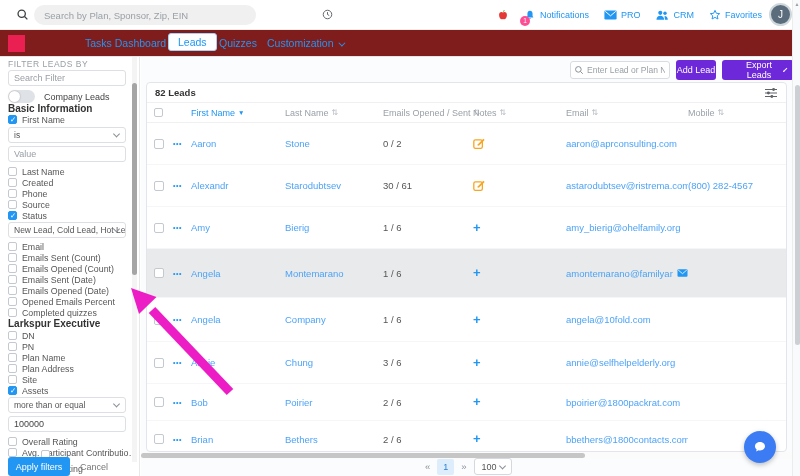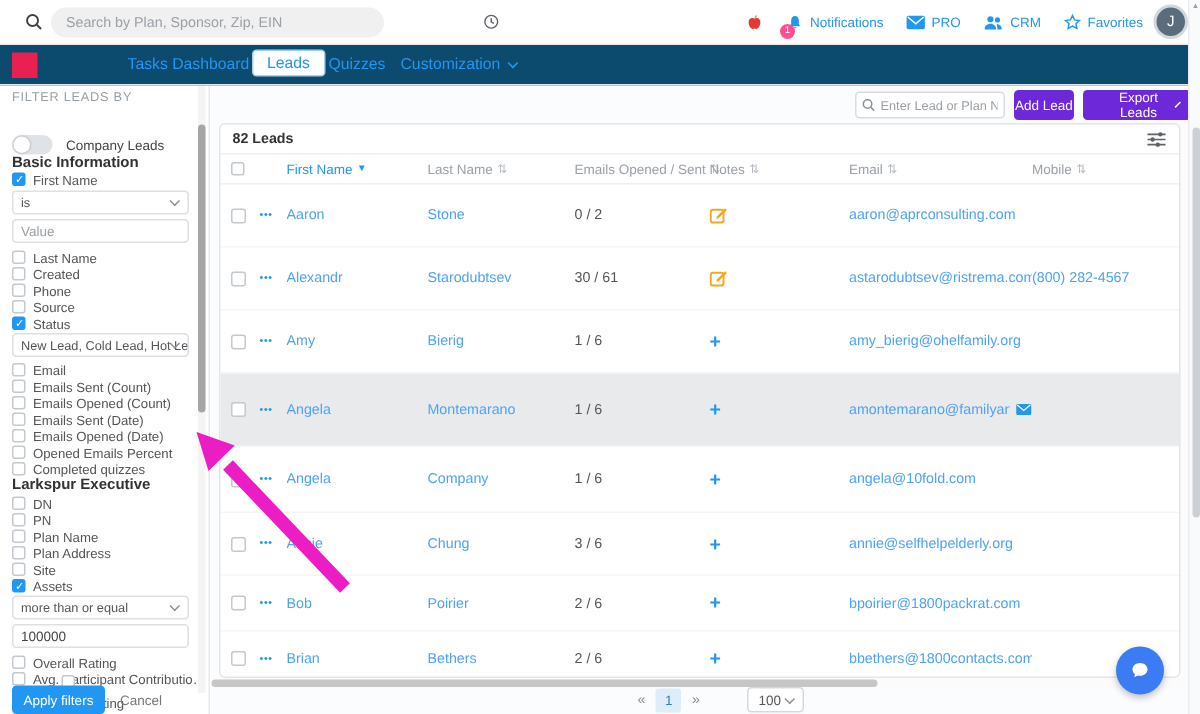--- a/index.html
+++ b/index.html
@@ -18,21 +18,21 @@
     color:#3c4043; letter-spacing:.3px;margin-top:31px; }
   #tb-right { position:absolute; right:38px; top:0; height:30px; display:flex; align-items:center; gap:15px; }
   .tb-link { display:flex; align-items:center; gap:4px; font-size:9px; color:#2196f3; cursor:pointer; }
   .badge { position:absolute; left:-4px; bottom:-4px; width:10px; height:10px; border-radius:50%;
     background:#ff4d94; color:#fff; font-size:6.5px; line-height:10px; text-align:center; }
   #avatar { position:absolute; right:8px; top:3px; width:23px; height:23px; border-radius:50%;
     background:#5b6d7c; color:#fff; font-size:10px; display:flex; align-items:center;
     justify-content:center; border:2px solid #cfd8dc; }
 
   
-  #navbar { position:absolute; left:0; top:30px; width:800px; height:27px; background:#0c4a6e;
+  #navbar { position:absolute; left:0; top:30px; width:800px; height:27px; background:#7f1d1d;
     border-bottom:1px solid #e3e6e9; z-index:5; }
   #logo { position:absolute; left:8px; top:5px; width:17px; height:17px; background:#ea1f52; }
   .navtab { position:absolute; top:7px; font-size:10.5px; color:#2196f3; cursor:pointer; }
   .navtab.active { border:1px solid #a6d1f5; border-radius:3px; padding:2px 9px; top:3px; background:#fdfeff; }
   .nav-chev { display:inline-block; width:5px; height:5px; border-right:1.4px solid #2196f3;
     border-bottom:1.4px solid #2196f3; transform:rotate(45deg) translateY(-2px); margin-left:4px; }
 
   
   #sidebar { position:absolute; left:0; top:57px; width:140px; height:419px; background:#fff;
     border-right:1px solid #e8e8e8; z-index:4; }
@@ -100,21 +100,21 @@
   #vscroll { position:absolute; right:0; top:0; width:8px; height:476px; background:#f9fafb; border-left:1px solid #ececec; z-index:6; }
   #vscroll-up { position:absolute; top:1px; left:1px; font-size:5px; color:#9aa0a6; width:6px; text-align:center; }
   #vscroll-thumb { position:absolute; left:1.5px; top:85px; width:5px; height:260px; background:#ccd0d4; border-radius:3px; }
 
   
   #pager { position:absolute; left:425px; top:458px; display:flex; align-items:center; gap:7px;
     font-size:9.5px; color:#8a9096; z-index:5; }
   #page-box { width:17px; height:16px; background:#ddedfc; color:#2a7fd4; border-radius:2px;
     display:flex; align-items:center; justify-content:center; font-size:9px; }
   #psize { position:relative; width:38px; height:17px; border:1px solid #d5d9dd; border-radius:3px;
-    background:#fff; display:flex; align-items:center; padding:0 14px 0 7px; font-size:9px; color:#555;margin-left:24px; }
+    background:#fff; display:flex; align-items:center; padding:0 14px 0 7px; font-size:9px; color:#555; }
 
   #chat { position:absolute; left:744px; top:431px; width:32px; height:32px; border-radius:50%;
     background:#3b7cf5; display:flex; align-items:center; justify-content:center; z-index:6;
     box-shadow:0 2px 5px rgba(0,0,0,.25); cursor:pointer; }
 
   #arrow-overlay { position:absolute; left:0; top:0; width:800px; height:476px; pointer-events:none; z-index:50; }
   svg { display:block; }
 </style>
 </head>
 <body>
@@ -187,20 +187,21 @@
 <div id="navbar">
   <span id="logo"></span>
   <span class="navtab" style="left:85px;">Tasks Dashboard</span>
   <span class="navtab active" style="left:168px;">Leads</span>
   <span class="navtab" style="left:219px;">Quizzes</span>
   <span class="navtab" style="left:267px;"><span>Customization</span><i class="nav-chev"></i></span>
 </div>
 
 <div id="sidebar">
   <span class="sb-title" style="top:2px;">FILTER LEADS BY</span>
+  <input class="inp" style="top: 13px;" placeholder="Search Filter">
   <span id="toggle"></span>
   <span class="abs" style="left:44px;top:35px;font-size:9px;color:#444;">Company Leads</span>
 
   <span class="sb-head" style="top:46px;">Basic Information</span>
 
   <label class="chk" style="top:57px;">
       <span class="cb on"></span>
       <span>First Name</span>
     </label>
   <div class="sel" style="top:70px;">

